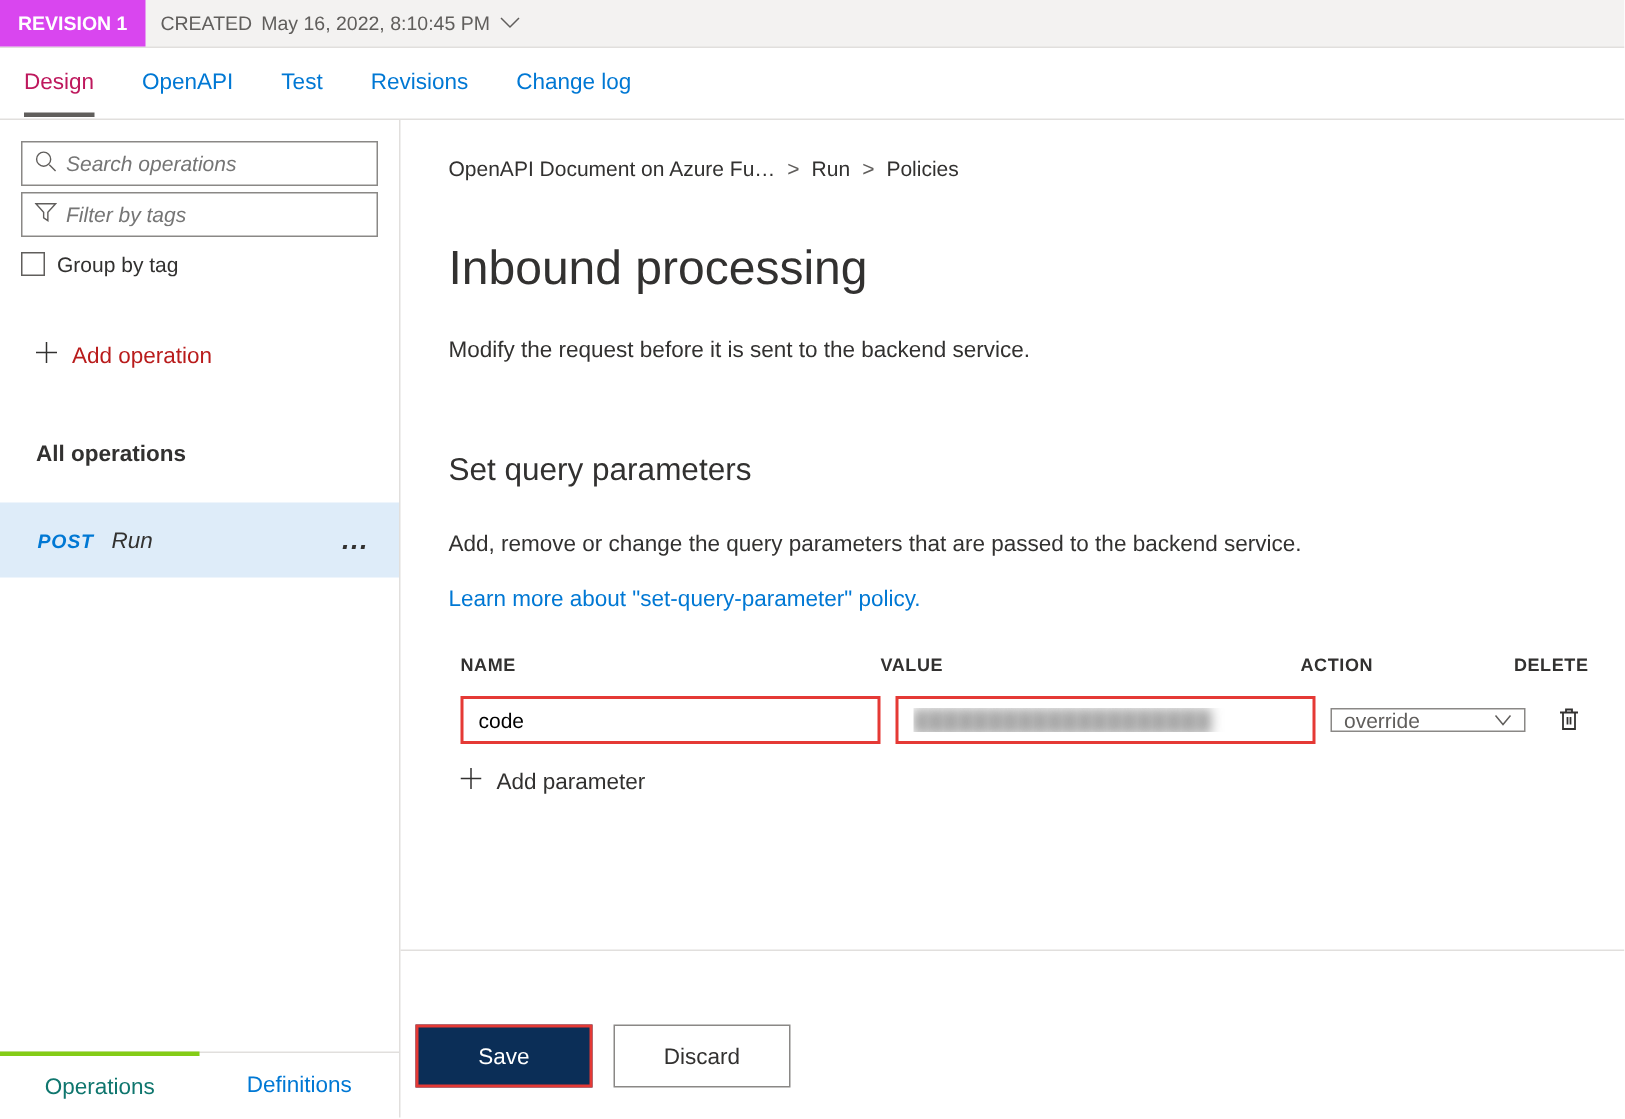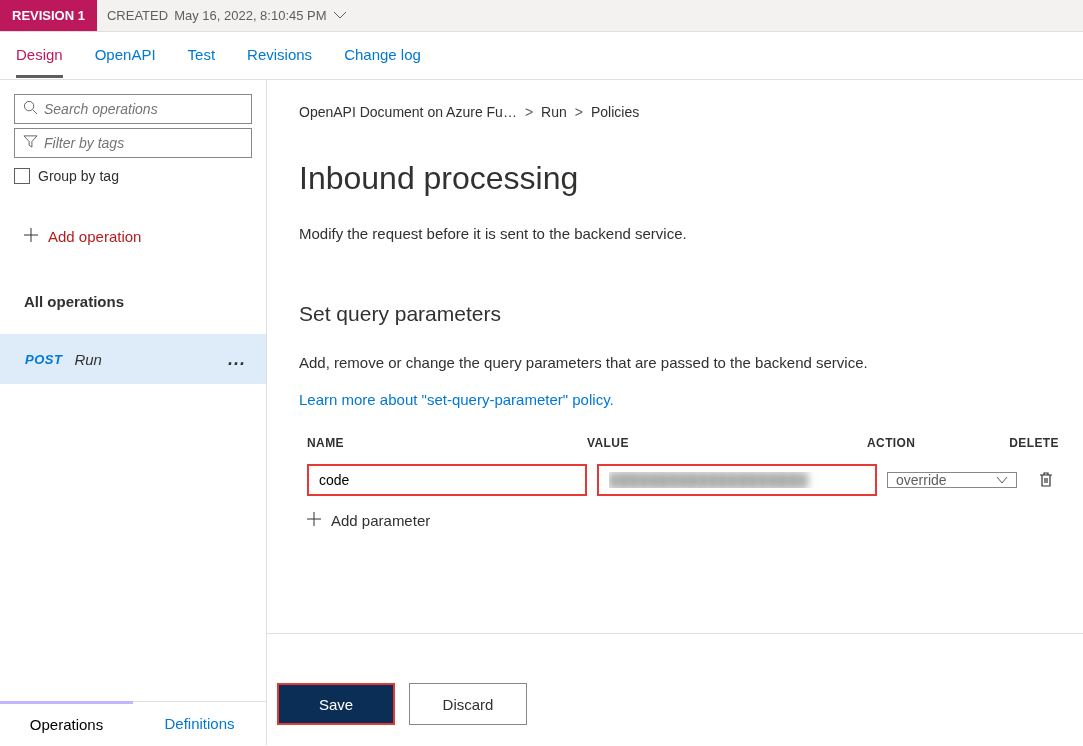--- a/index.html
+++ b/index.html
@@ -15,21 +15,21 @@
 
     
     .revision-bar {
       height: 32px;
       background: #f3f2f1;
       display: flex;
       align-items: stretch;
       border-bottom: 1px solid #e1dfdd;
     }
     .revision-badge {
-      background: #be185d;
+      background: #d946ef;
       color: #fff;
       font-weight: 600;
       font-size: 13px;
       padding: 0 12px;
       display: flex;
       align-items: center;
     }
     .revision-created {
       padding: 0 10px;
       color: #605e5c;
@@ -135,22 +135,22 @@
     .sidebar-tabs .stab {
       flex: 1;
       display: flex;
       align-items: center;
       justify-content: center;
       font-size: 15px;
       cursor: pointer;
       color: #0078d4;
     }
     .sidebar-tabs .stab.active {
-      color: #000000;
-      border-top: 3px solid #c4b5fd;
+      color: #0f766e;
+      border-top: 3px solid #84cc16;
       margin-top: -1px;
     }
 
     
     .content {
       flex: 1;
       display: flex;
       flex-direction: column;
       position: relative;
     }

